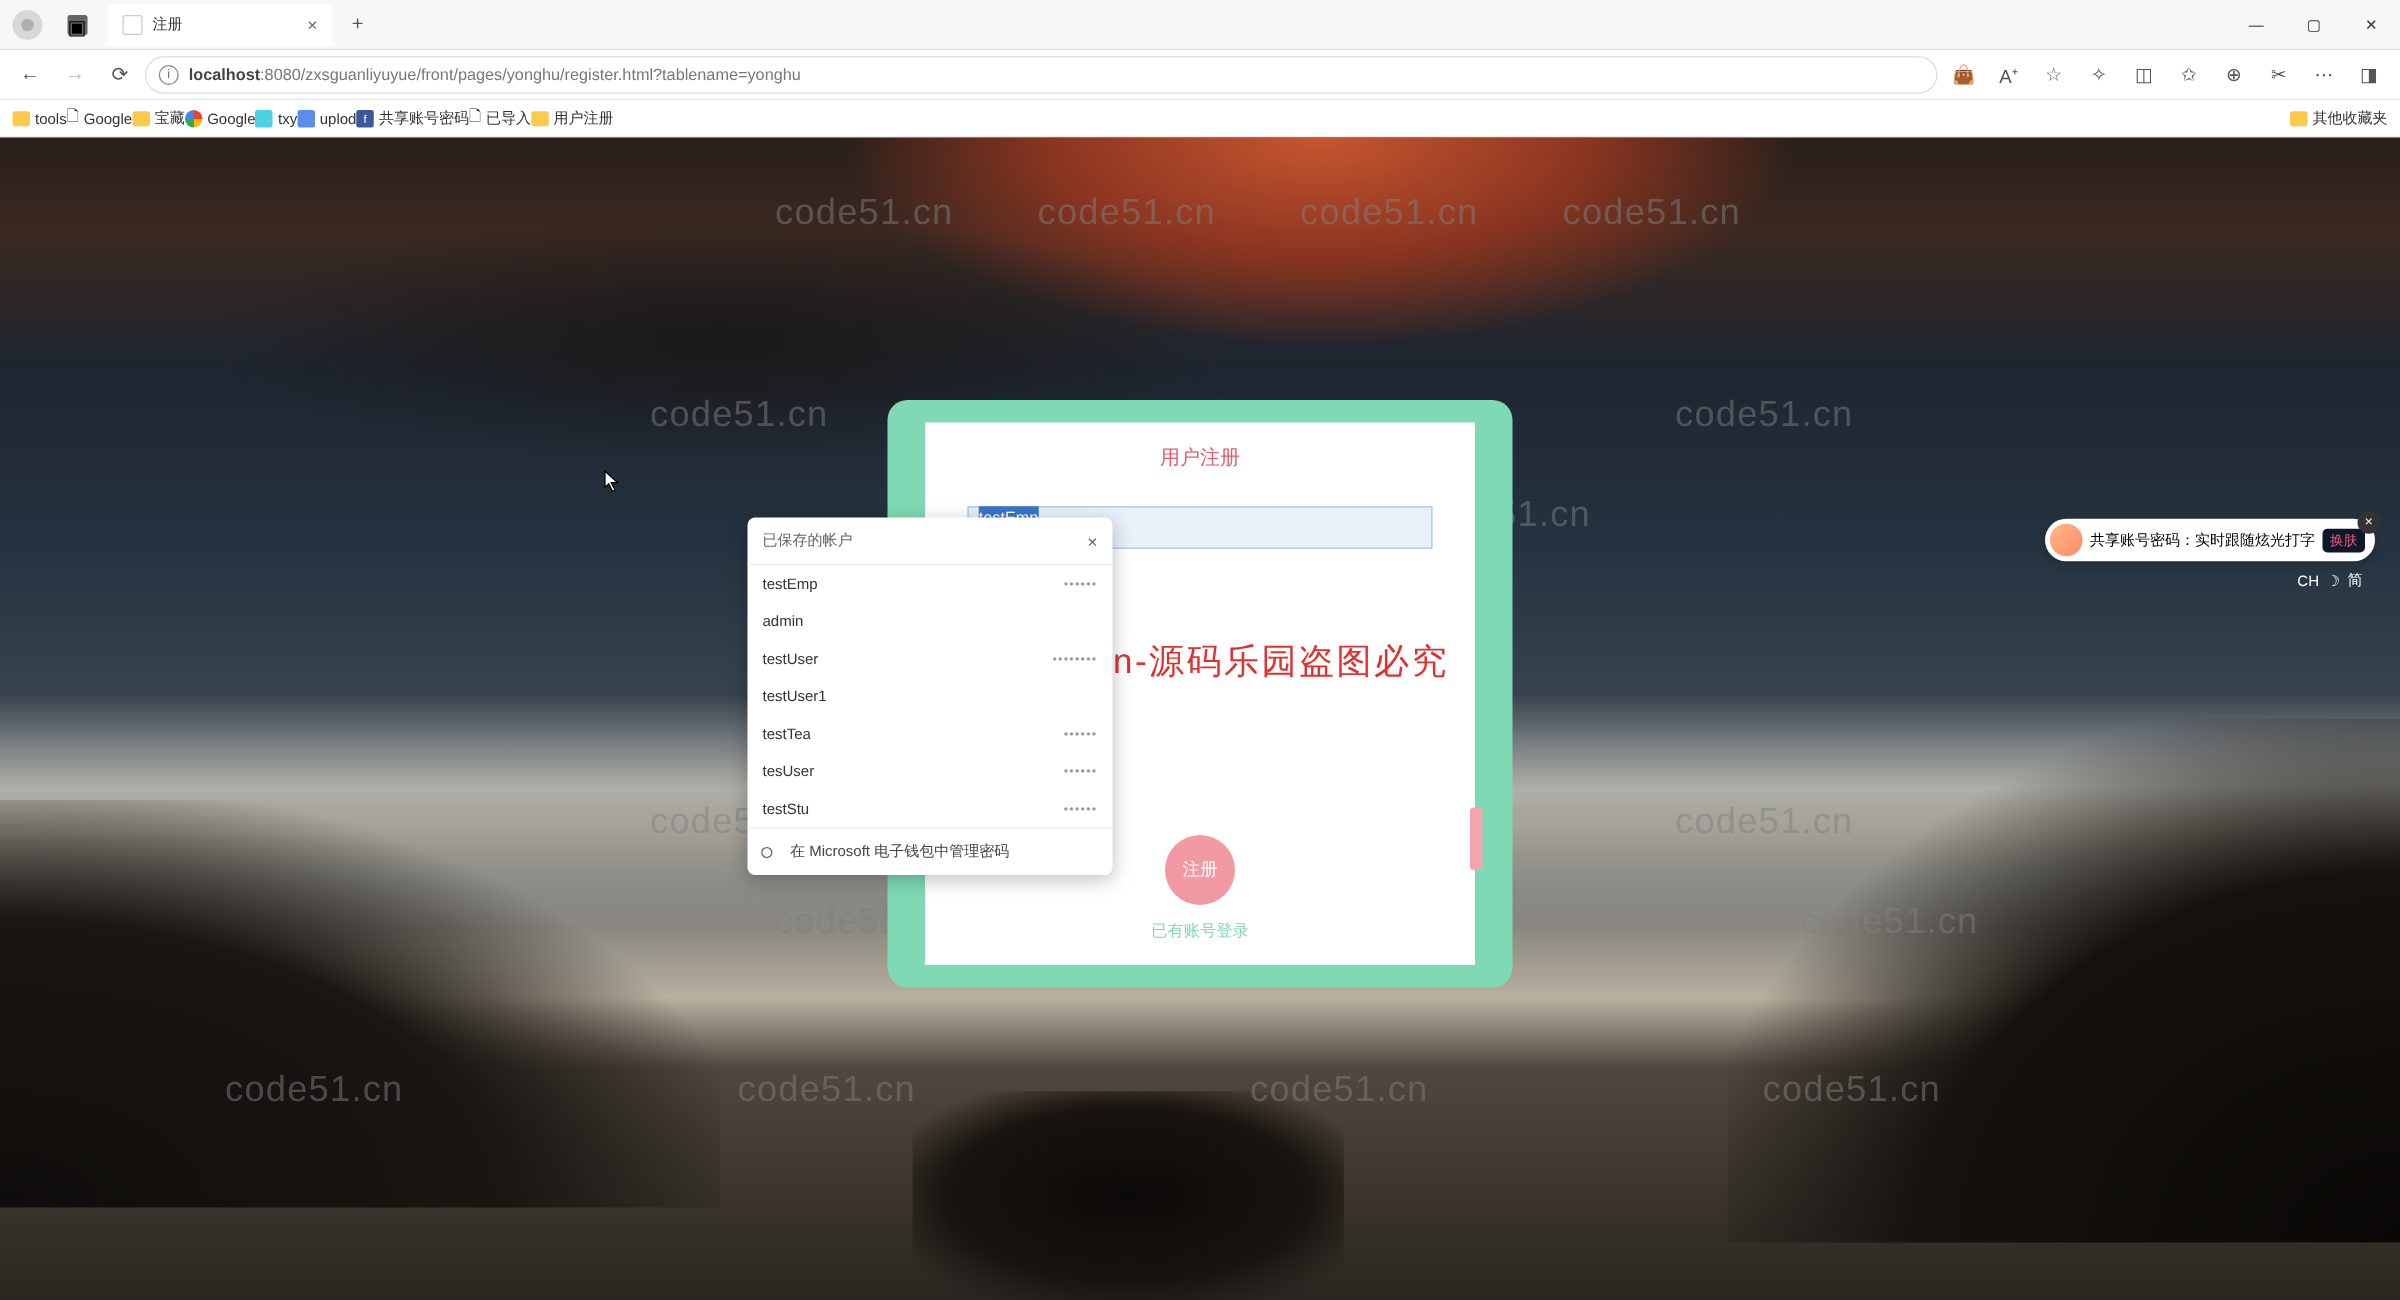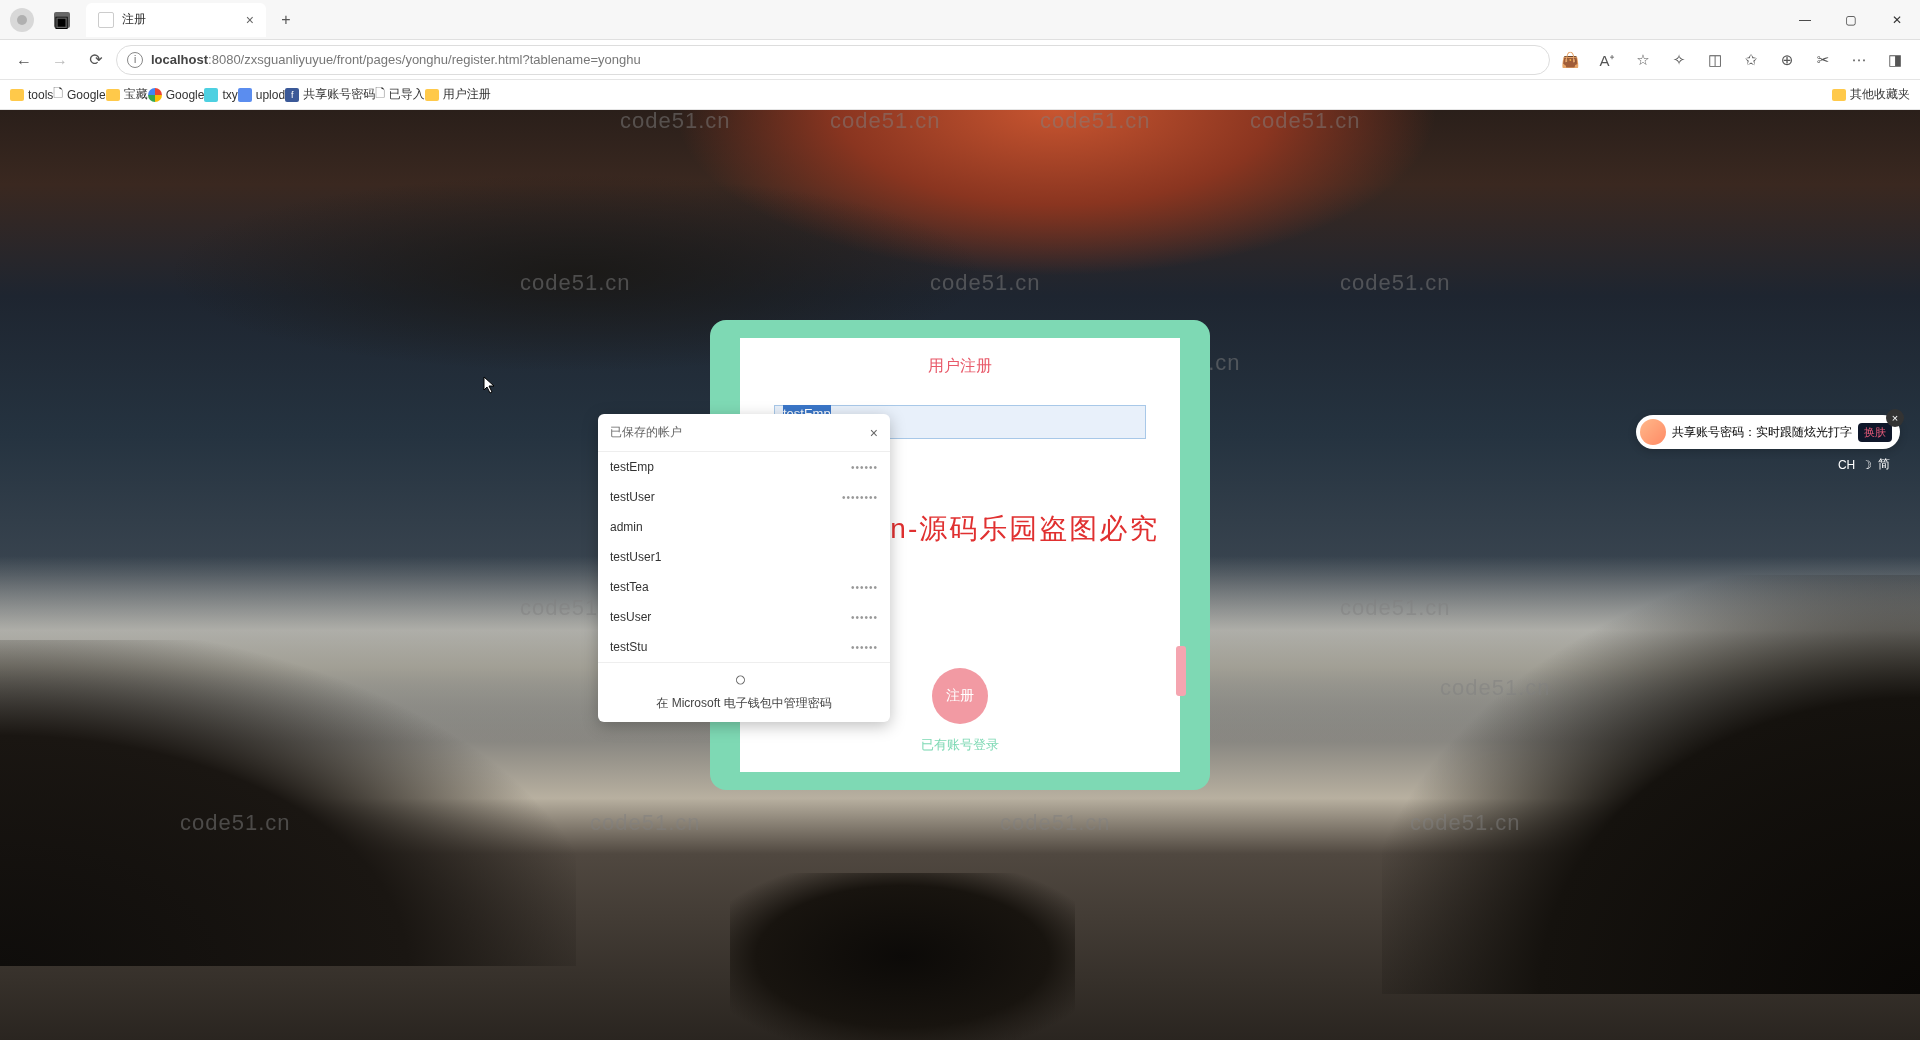--- a/index.html
+++ b/index.html
@@ -36,41 +36,41 @@
 
 .page { position:relative; width:100%; height: 930px; background: linear-gradient(180deg,#2a1f1a 0%,#3a2820 8%,#1e2530 20%,#253340 35%,#3a4550 50%,#5a6068 60%,#8a8882 68%,#b8b0a0 74%,#504840 80%,#2a2520 100%); overflow:hidden;}
 .sky-orange{position:absolute;top:0;right:25%;width:40%;height:18%;background:radial-gradient(ellipse at top,#c85530 0%,#8a3520 40%,transparent 70%);}
 .cloud-dark{position:absolute;top:5%;left:5%;width:50%;height:25%;background:radial-gradient(ellipse,#1a1815 0%,transparent 60%);opacity:0.9;}
 .sea-light{position:absolute;top:48%;left:0;width:100%;height:20%;background:linear-gradient(180deg,transparent 0%,#d8d4c8 40%,#c0baa8 60%,transparent 100%);opacity:0.7;}
 .rock-l{position:absolute;bottom:8%;left:0;width:30%;height:35%;background:radial-gradient(ellipse at bottom left,#0f0d0b 0%,#1a1612 50%,transparent 75%);}
 .rock-r{position:absolute;bottom:5%;right:0;width:28%;height:45%;background:radial-gradient(ellipse at bottom right,#0a0806 0%,#15120e 50%,transparent 75%);}
 .rock-c{position:absolute;bottom:0;left:38%;width:18%;height:18%;background:radial-gradient(ellipse,#0c0a08 0%,#18140f 60%,transparent 85%);}
 
 
-.wm{position:absolute;color:#808080;font-size:22px;opacity:0.5;letter-spacing:1px;pointer-events:none;}
+.wm{position:absolute;color:#808080;font-size:29px;opacity:0.5;letter-spacing:1px;pointer-events:none;margin-top:46px;}
 .wm-big{position:absolute;top:400px;left:50%;transform:translateX(-50%);color:#e03030;font-size:28px;font-weight:500;letter-spacing:2px;pointer-events:none;white-space:nowrap;}
 
 
 .modal{position:absolute;top:210px;left:50%;transform:translateX(-50%);width:500px;height:470px;background:#7ed9b4;border-radius:16px;padding:18px 30px;}
 .modal-inner{background:#fff;width:100%;height:100%;padding:18px 34px;position:relative;}
 .modal-title{text-align:center;color:#e85a6a;font-size:16px;font-weight:500;margin-bottom:28px;}
 .reg-input{width:100%;height:34px;border:1px solid #a8c8e8;background:#e8f0fa;padding:0 8px;font-size:13px;outline:none;margin-bottom:8px;}
 .selval{background:#3a76c8;color:#fff;padding:1px 0;}
 .pink-stub{position:absolute;right:-6px;top:308px;width:10px;height:50px;background:#f5a5b0;border-radius:3px;}
 .reg-btn{position:absolute;bottom:48px;left:50%;transform:translateX(-50%);width:56px;height:56px;border-radius:50%;background:#f29aa3;color:#fff;display:flex;align-items:center;justify-content:center;font-size:14px;border:none;}
 .login-link{position:absolute;bottom:18px;left:0;width:100%;text-align:center;color:#7ed9b4;font-size:13px;}
 
 
 .autofill{position:absolute;top:304px;left:598px;width:292px;background:#fff;border-radius:6px;box-shadow:0 4px 16px rgba(0,0,0,0.25);z-index:10;font-size:12px;}
 .af-header{display:flex;align-items:center;padding:10px 12px;border-bottom:1px solid #eee;color:#666;}
 .af-close{margin-left:auto;font-size:14px;color:#666;}
 .af-list{max-height:210px;overflow-y:auto;position:relative;}
 .af-item{display:flex;align-items:center;padding:8px 12px;color:#333;}
 .af-dots{margin-left:auto;color:#999;letter-spacing:1px;font-size:10px;}
-.af-footer{display:flex;align-items:center;padding:10px 12px;border-top:1px solid #eee;color:#444;gap:8px;flex-direction:column;}
+.af-footer{display:flex;align-items:center;padding:10px 12px;border-top:1px solid #eee;color:#444;gap:8px;}
 .af-key{width:14px;height:14px;transform:rotate(-45deg);}
 .af-key::before{content:"";display:block;width:7px;height:7px;border:1.5px solid #666;border-radius:50%;}
 
 
 .notif{position:absolute;top:305px;right:20px;display:flex;align-items:center;background:#fff;border-radius:18px;padding:4px 8px 4px 4px;box-shadow:0 2px 8px rgba(0,0,0,0.2);font-size:12px;gap:6px;}
 .notif-ico{width:26px;height:26px;border-radius:50%;background:linear-gradient(135deg,#ffb88a,#ff8a65);}
 .notif-btn{background:#0f172a;color:#e85a7a;border:none;border-radius:4px;padding:2px 6px;font-size:11px;}
 .notif-x{position:absolute;top:-6px;right:-4px;width:18px;height:18px;background:#333;color:#fff;border-radius:50%;display:flex;align-items:center;justify-content:center;font-size:11px;}
 .ime{position:absolute;top:346px;right:30px;color:#fff;font-size:12px;display:flex;align-items:center;gap:6px;}
 
@@ -209,26 +209,26 @@
     <div class="af-header">
       <span>已保存的帐户</span>
       <span class="af-close">×</span>
     </div>
     <div class="af-list">
       <div class="af-item">
           <span>testEmp</span>
           <span class="af-dots">••••••</span>
         </div>
       <div class="af-item">
+          <span>admin</span>
+          <span class="af-dots"></span>
+        </div>
+      <div class="af-item">
           <span>testUser</span>
           <span class="af-dots">••••••••</span>
-        </div>
-      <div class="af-item">
-          <span>admin</span>
-          <span class="af-dots"></span>
         </div>
       <div class="af-item">
           <span>testUser1</span>
           <span class="af-dots"></span>
         </div>
       <div class="af-item">
           <span>testTea</span>
           <span class="af-dots">••••••</span>
         </div>
       <div class="af-item">

